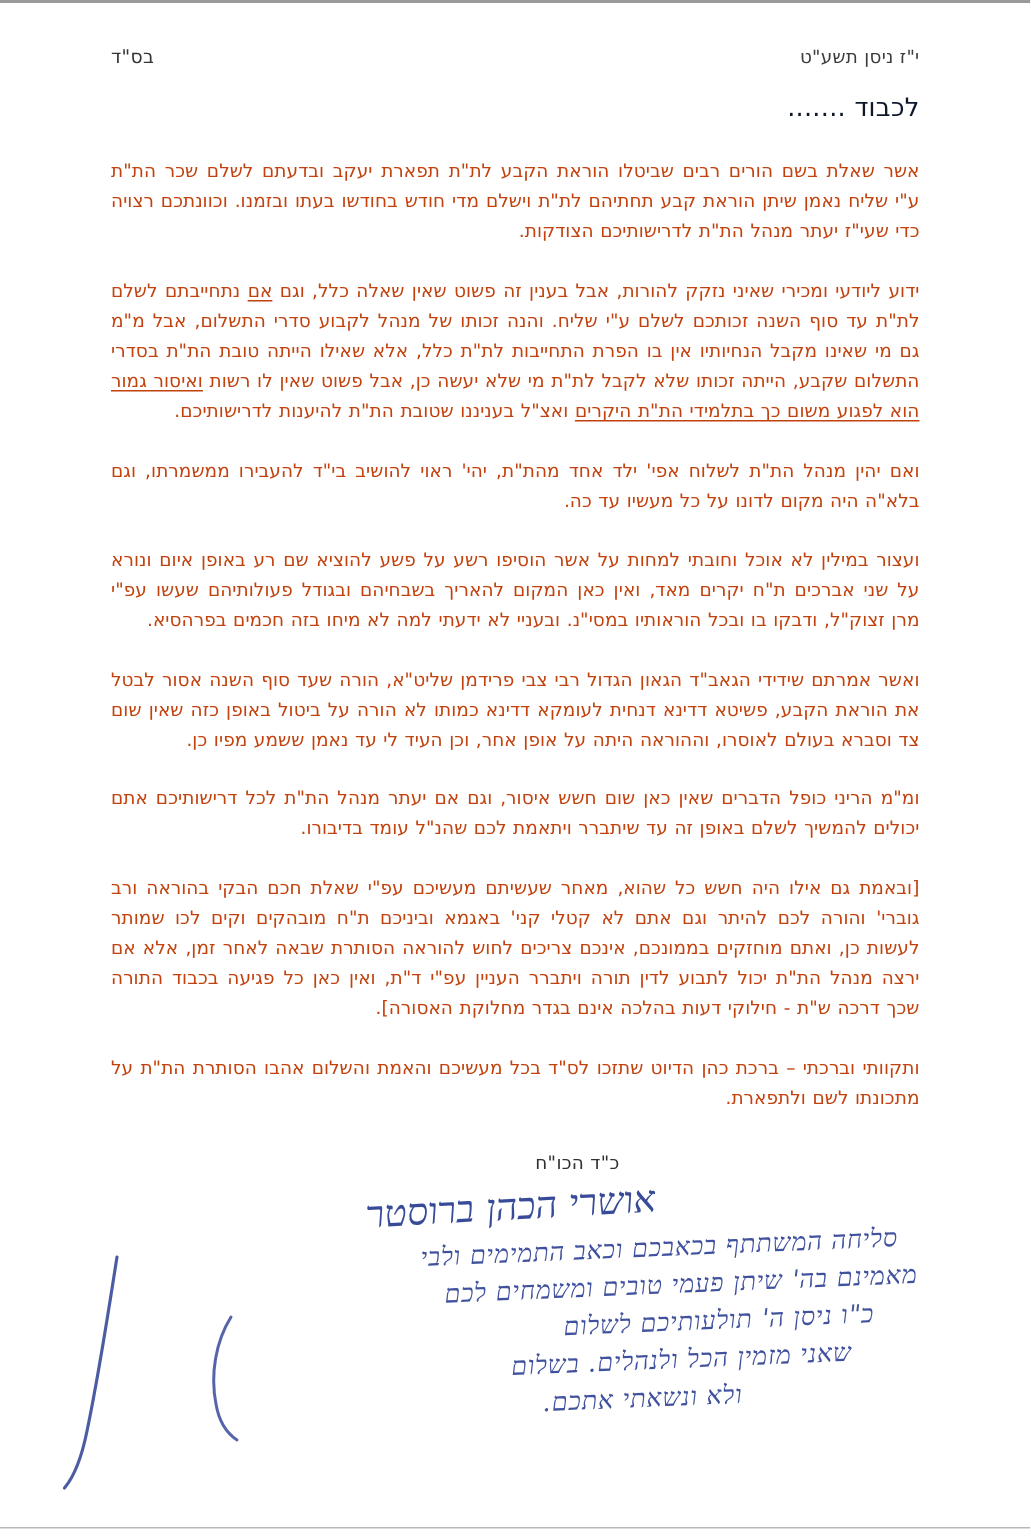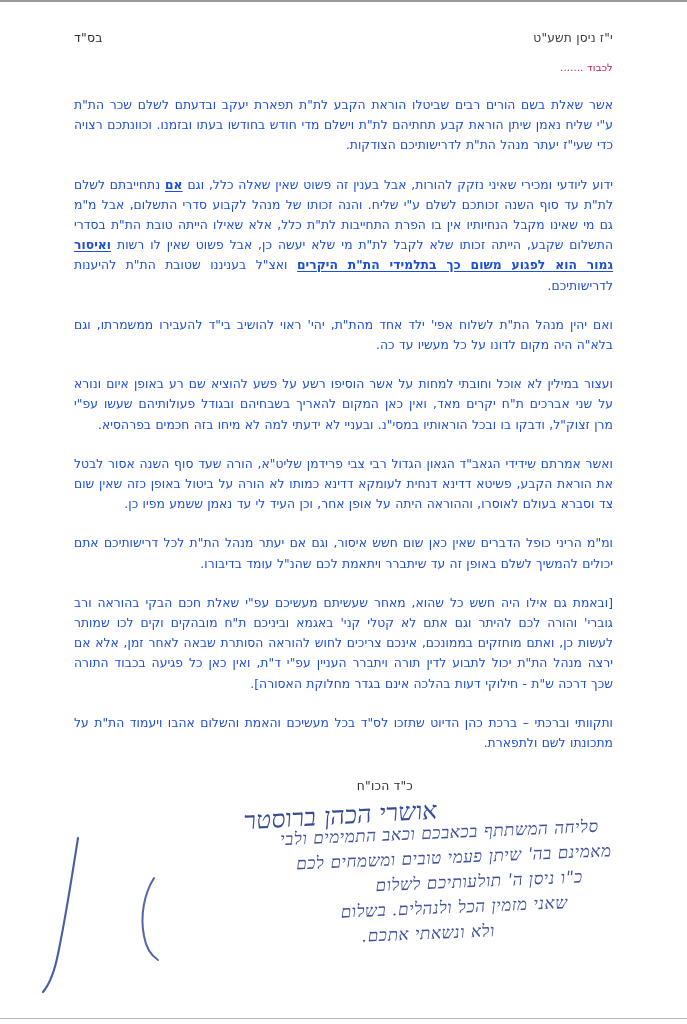--- a/index.html
+++ b/index.html
@@ -66,43 +66,42 @@
     letter-spacing: 0.2px;
   }
   .hebrew-date {
     font-size: 12.2px;
     color: #3a3b3d;
     margin-left: 300px;
     letter-spacing: 0.2px;
   }
 
   .salutation {
-    font-size: 10px;
-    color: #be185d;
+    font-size: 17px;
+    color: #0f172a;
     margin-bottom: 22px;
     letter-spacing: 0.2px;
   }
 
   
   .para {
     font-size: 12.3px;
     line-height: 20.2px;
-    color: #1d4ed8;
+    color: #c2410c;
     text-align: justify;
     text-justify: inter-word;
     margin: 0 0 19px 0;
     letter-spacing: 0.05px;
     word-spacing: 0.4px;
   }
   .para:last-of-type { margin-bottom: 0; }
 
   .para u {
     text-decoration: underline;
     text-underline-offset: 2px;
-    font-weight: bold;
   }
 
   
   .closing-block {
     margin-top: 26px;
     position: relative;
     height: 108px;
   }
   .closing-label {
     font-size: 12.3px;
@@ -184,21 +183,21 @@
 
     <div class="salutation">לכבוד .......</div>
 
     <p class="para">אשר שאלת בשם הורים רבים שביטלו הוראת הקבע לת"ת תפארת יעקב ובדעתם לשלם שכר הת"ת ע"י שליח נאמן שיתן הוראת קבע תחתיהם לת"ת וישלם מדי חודש בחודשו בעתו ובזמנו. וכוונתכם רצויה כדי שעי"ז יעתר מנהל הת"ת לדרישותיכם הצודקות.</p>
     <p class="para">ידוע ליודעי ומכירי שאיני נזקק להורות, אבל בענין זה פשוט שאין שאלה כלל, וגם <u>אם</u> נתחייבתם לשלם לת"ת עד סוף השנה זכותכם לשלם ע"י שליח. והנה זכותו של מנהל לקבוע סדרי התשלום, אבל מ"מ גם מי שאינו מקבל הנחיותיו אין בו הפרת התחייבות לת"ת כלל, אלא שאילו הייתה טובת הת"ת בסדרי התשלום שקבע, הייתה זכותו שלא לקבל לת"ת מי שלא יעשה כן, אבל פשוט שאין לו רשות <u>ואיסור גמור הוא לפגוע משום כך בתלמידי הת"ת היקרים</u> ואצ"ל בעניננו שטובת הת"ת להיענות לדרישותיכם.</p>
     <p class="para">ואם יהין מנהל הת"ת לשלוח אפי' ילד אחד מהת"ת, יהי' ראוי להושיב בי"ד להעבירו ממשמרתו, וגם בלא"ה היה מקום לדונו על כל מעשיו עד כה.</p>
     <p class="para">ועצור במילין לא אוכל וחובתי למחות על אשר הוסיפו רשע על פשע להוציא שם רע באופן איום ונורא על שני אברכים ת"ח יקרים מאד, ואין כאן המקום להאריך בשבחיהם ובגודל פעולותיהם שעשו עפ"י מרן זצוק"ל, ודבקו בו ובכל הוראותיו במסי"נ. ובעניי לא ידעתי למה לא מיחו בזה חכמים בפרהסיא.</p>
     <p class="para">ואשר אמרתם שידידי הגאב"ד הגאון הגדול רבי צבי פרידמן שליט"א, הורה שעד סוף השנה אסור לבטל את הוראת הקבע, פשיטא דדינא דנחית לעומקא דדינא כמותו לא הורה על ביטול באופן כזה שאין שום צד וסברא בעולם לאוסרו, וההוראה היתה על אופן אחר, וכן העיד לי עד נאמן ששמע מפיו כן.</p>
     <p class="para">ומ"מ הריני כופל הדברים שאין כאן שום חשש איסור, וגם אם יעתר מנהל הת"ת לכל דרישותיכם אתם יכולים להמשיך לשלם באופן זה עד שיתברר ויתאמת לכם שהנ"ל עומד בדיבורו.</p>
     <p class="para">[ובאמת גם אילו היה חשש כל שהוא, מאחר שעשיתם מעשיכם עפ"י שאלת חכם הבקי בהוראה ורב גוברי' והורה לכם להיתר וגם אתם לא קטלי קני' באגמא וביניכם ת"ח מובהקים וקים לכו שמותר לעשות כן, ואתם מוחזקים בממונכם, אינכם צריכים לחוש להוראה הסותרת שבאה לאחר זמן, אלא אם ירצה מנהל הת"ת יכול לתבוע לדין תורה ויתברר העניין עפ"י ד"ת, ואין כאן כל פגיעה בכבוד התורה שכך דרכה ש"ת - חילוקי דעות בהלכה אינם בגדר מחלוקת האסורה].</p>
-    <p class="para">ותקוותי וברכתי – ברכת כהן הדיוט שתזכו לס"ד בכל מעשיכם והאמת והשלום אהבו ויעמוד הת"ת על מתכונתו לשם ולתפארת.</p>
+    <p class="para">ותקוותי וברכתי – ברכת כהן הדיוט שתזכו לס"ד בכל מעשיכם והאמת והשלום אהבו הסותרת הת"ת על מתכונתו לשם ולתפארת.</p>
 
     <div class="closing-block">
       <div class="closing-label">כ"ד הכו"ח</div>
       <div class="signature">אושרי הכהן ברוסטר</div>
     </div>
 
   </div>
 
   <div class="handwritten-block">
     <div class="hw-line l1">סליחה המשתתף בכאבכם וכאב התמימים ולבי</div>

